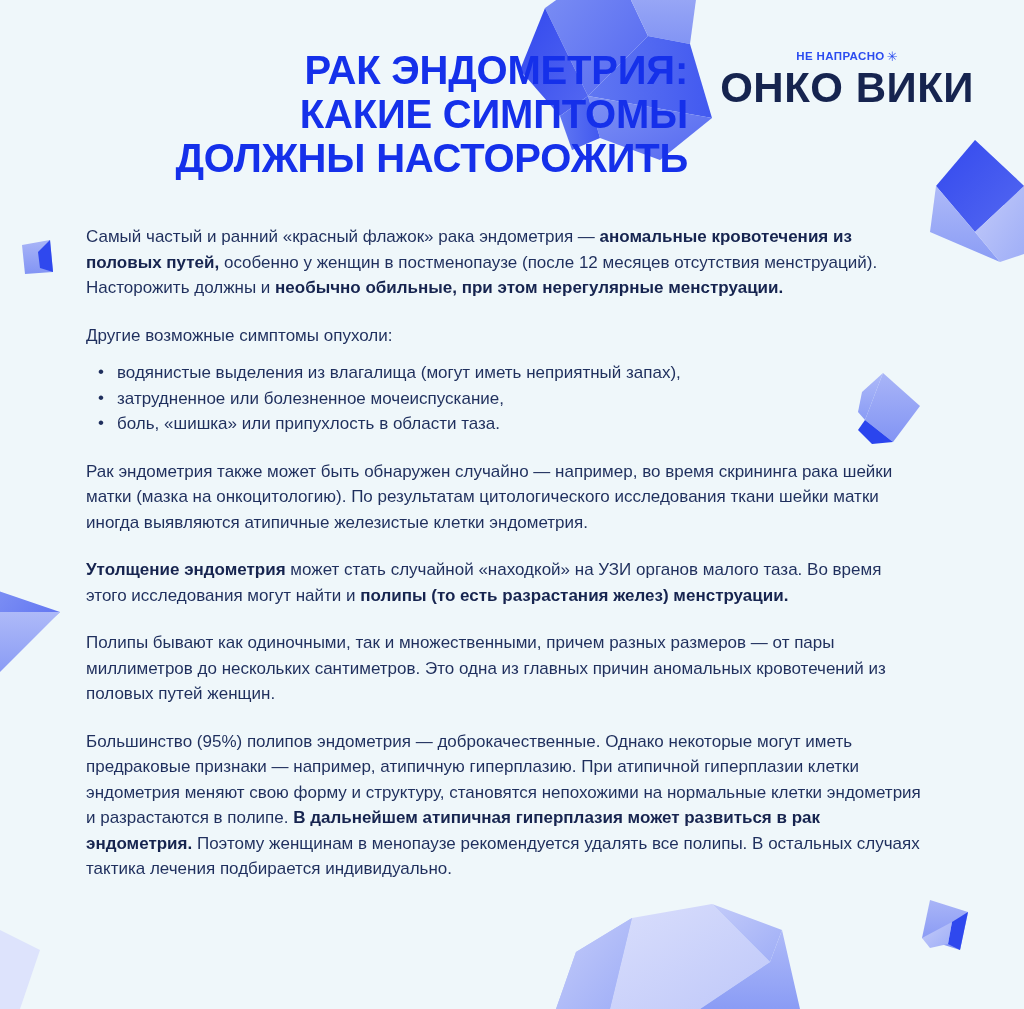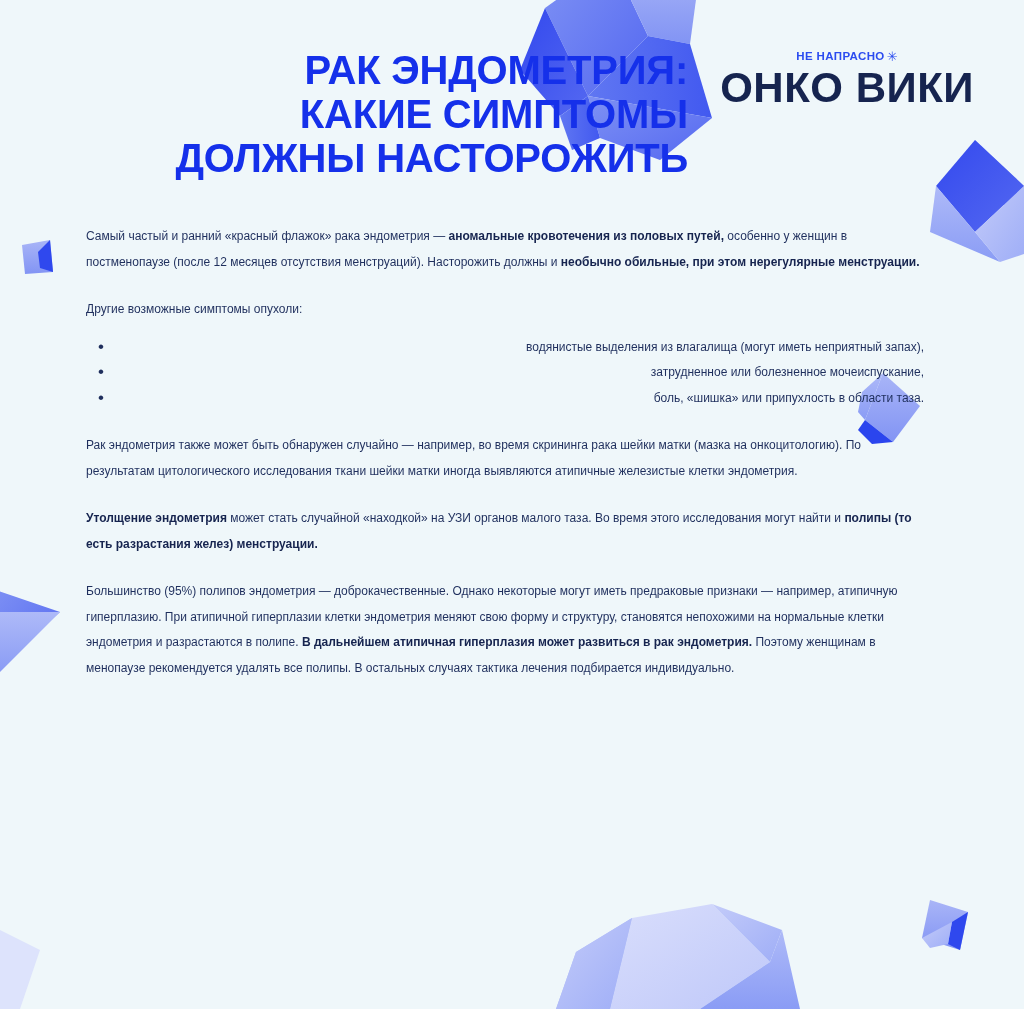--- a/index.html
+++ b/index.html
@@ -82,36 +82,35 @@
     white-space: nowrap;
   }
 
   
   .content {
     position: absolute;
     left: 86px;
     top: 224px;
     width: 838px;
     color: #1f2f5d;
-    font-size: 12px;
+    font-size: 17px;
     line-height: 25.5px;
   }
   .para {
     margin: 0 0 22px 0;
   }
   .para:last-child { margin-bottom: 8px; }
   .para b, .para strong {
     font-weight: 700;
     color: #16244f;
   }
   .bullet-list {
     margin: 0 0 22px 0;
     padding: 0;
     list-style: none;
-    text-align: right;
   }
   .bullet-list li {
     position: relative;
     padding-left: 31px;
     margin: 0;
     line-height: 25.5px;
   }
   .bullet-list li::before {
     content: "•";
     position: absolute;
@@ -228,16 +227,17 @@
     <p class="para lead-in">Другие возможные симптомы опухоли:</p>
 
     <ul class="bullet-list">
         <li>водянистые выделения из влагалища (могут иметь неприятный запах),</li>
         <li>затрудненное или болезненное мочеиспускание,</li>
         <li>боль, «шишка» или припухлость в области таза.</li>
       </ul>
 
     <p class="para"><span>Рак эндометрия также может быть обнаружен случайно — например, во время скрининга рака шейки матки (мазка на онкоцитологию). По результатам цитологического исследования ткани шейки матки иногда выявляются атипичные железистые клетки эндометрия.</span></p>
     <p class="para"><b>Утолщение эндометрия</b><span> может стать случайной «находкой» на УЗИ органов малого таза. Во время этого исследования могут найти и </span><b>полипы (то есть разрастания желез) менструации.</b></p>
+    <p class="para"><span>Полипы бывают как одиночными, так и множественными, причем разных размеров — от пары миллиметров до нескольких сантиметров. Это одна из главных причин аномальных кровотечений из половых путей женщин.</span></p>
     <p class="para"><span>Большинство (95%) полипов эндометрия — доброкачественные. Однако некоторые могут иметь предраковые признаки — например, атипичную гиперплазию. При атипичной гиперплазии клетки эндометрия меняют свою форму и структуру, становятся непохожими на нормальные клетки эндометрия и разрастаются в полипе. </span><b>В дальнейшем атипичная гиперплазия может развиться в рак эндометрия.</b><span> Поэтому женщинам в менопаузе рекомендуется удалять все полипы. В остальных случаях тактика лечения подбирается индивидуально.</span></p>
   </main>
 
 </div>
 
 </body></html>

